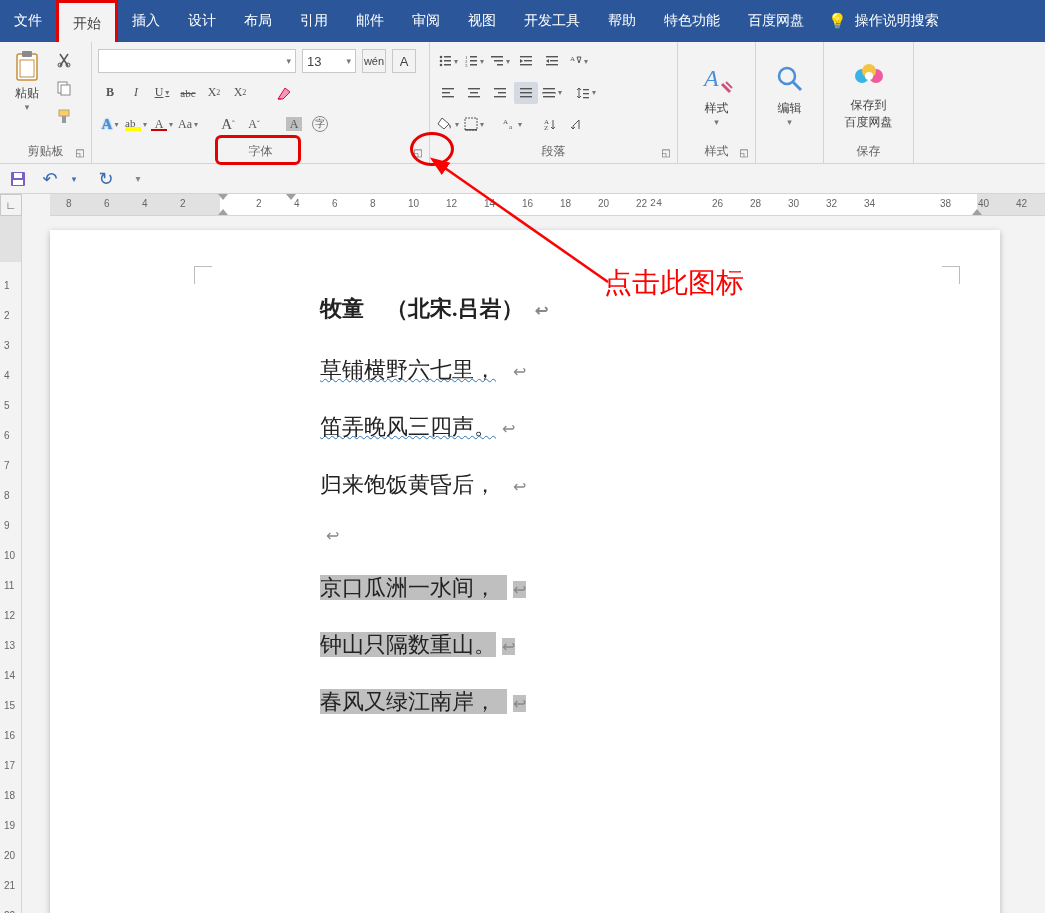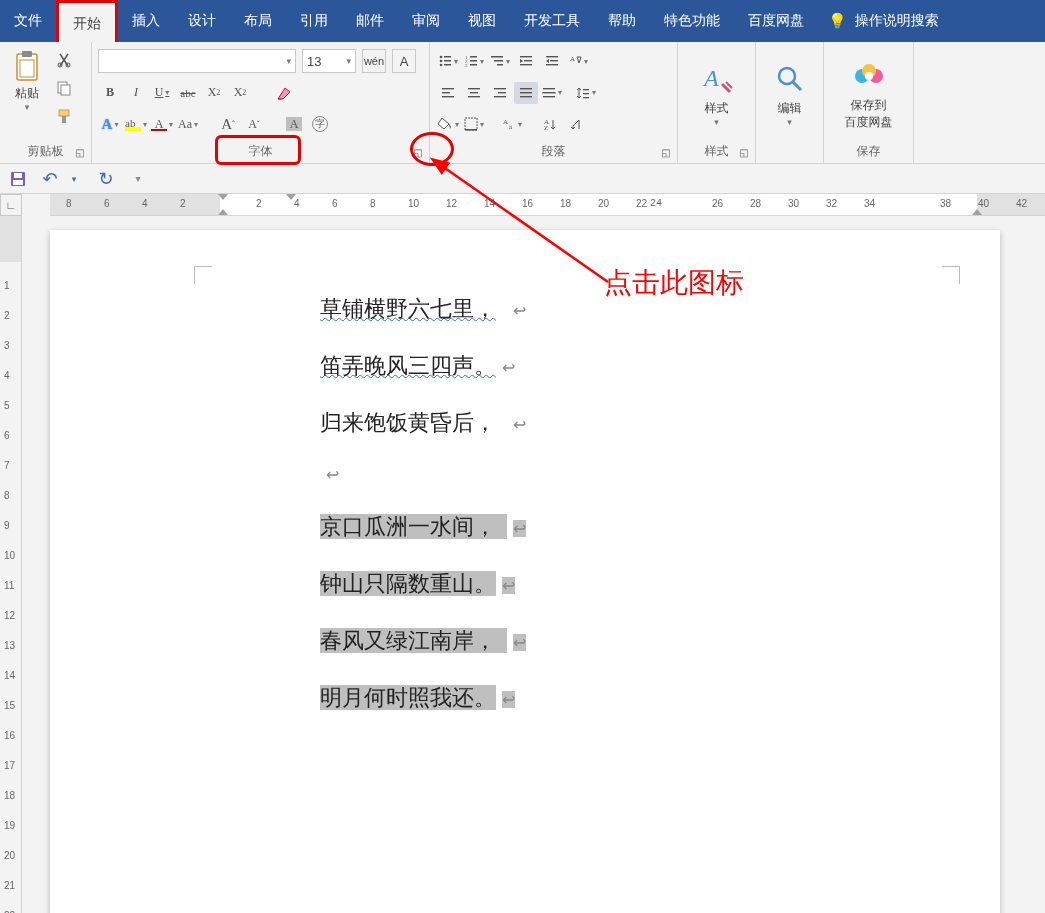--- a/index.html
+++ b/index.html
@@ -511,31 +511,35 @@
     <span class="vtick" style="top:634px;">20</span>
     <span class="vtick" style="top:664px;">21</span>
     <span class="vtick" style="top:694px;">22</span>
   </div>
   <div class="doc-bg">
     <div class="page">
       <div class="crop tl"></div>
       <div class="crop tr"></div>
 
       <div class="poem">
+        <div class="title">
+          <span class="title-inner">牧童</span>&nbsp;&nbsp;&nbsp;
+          <span class="title-inner">（北宋.吕岩）</span>
+          <span class="pmark">↩</span>
+        </div>
         <div><span class="sqig">草铺横野六七里，</span>&nbsp;&nbsp;<span class="pmark">↩</span></div>
         <div><span class="sqig">笛弄晚风三四声。</span><span class="pmark">↩</span></div>
         <div><span>归来饱饭黄昏后，</span>&nbsp;&nbsp;<span class="pmark">↩</span></div>
         <div class="empty-line">
             <span class="pmark">↩</span>
           </div>
 
         <div><span class="sel">京口瓜洲一水间，</span><span class="sel">&nbsp;&nbsp;</span><span class="sel pmark">↩</span></div>
         <div><span class="sel">钟山只隔数重山。</span><span class="sel pmark">↩</span></div>
         <div><span class="sel">春风又绿江南岸，</span><span class="sel">&nbsp;&nbsp;</span><span class="sel pmark">↩</span></div>
-        <div><span class="sel">明月何时照我还。</span><span class="sel pmark">↩</span></div>
       </div>
     </div>
   </div>
 </div>
 
 <svg class="arrow-svg" width="190" height="140">
   <defs>
       <marker id="ahead" markerWidth="10" markerHeight="10" refX="2" refY="3" orient="auto">
         <path d="M0,0 L0,6 L8,3 Z" fill="#ff0000"></path>
       </marker>

